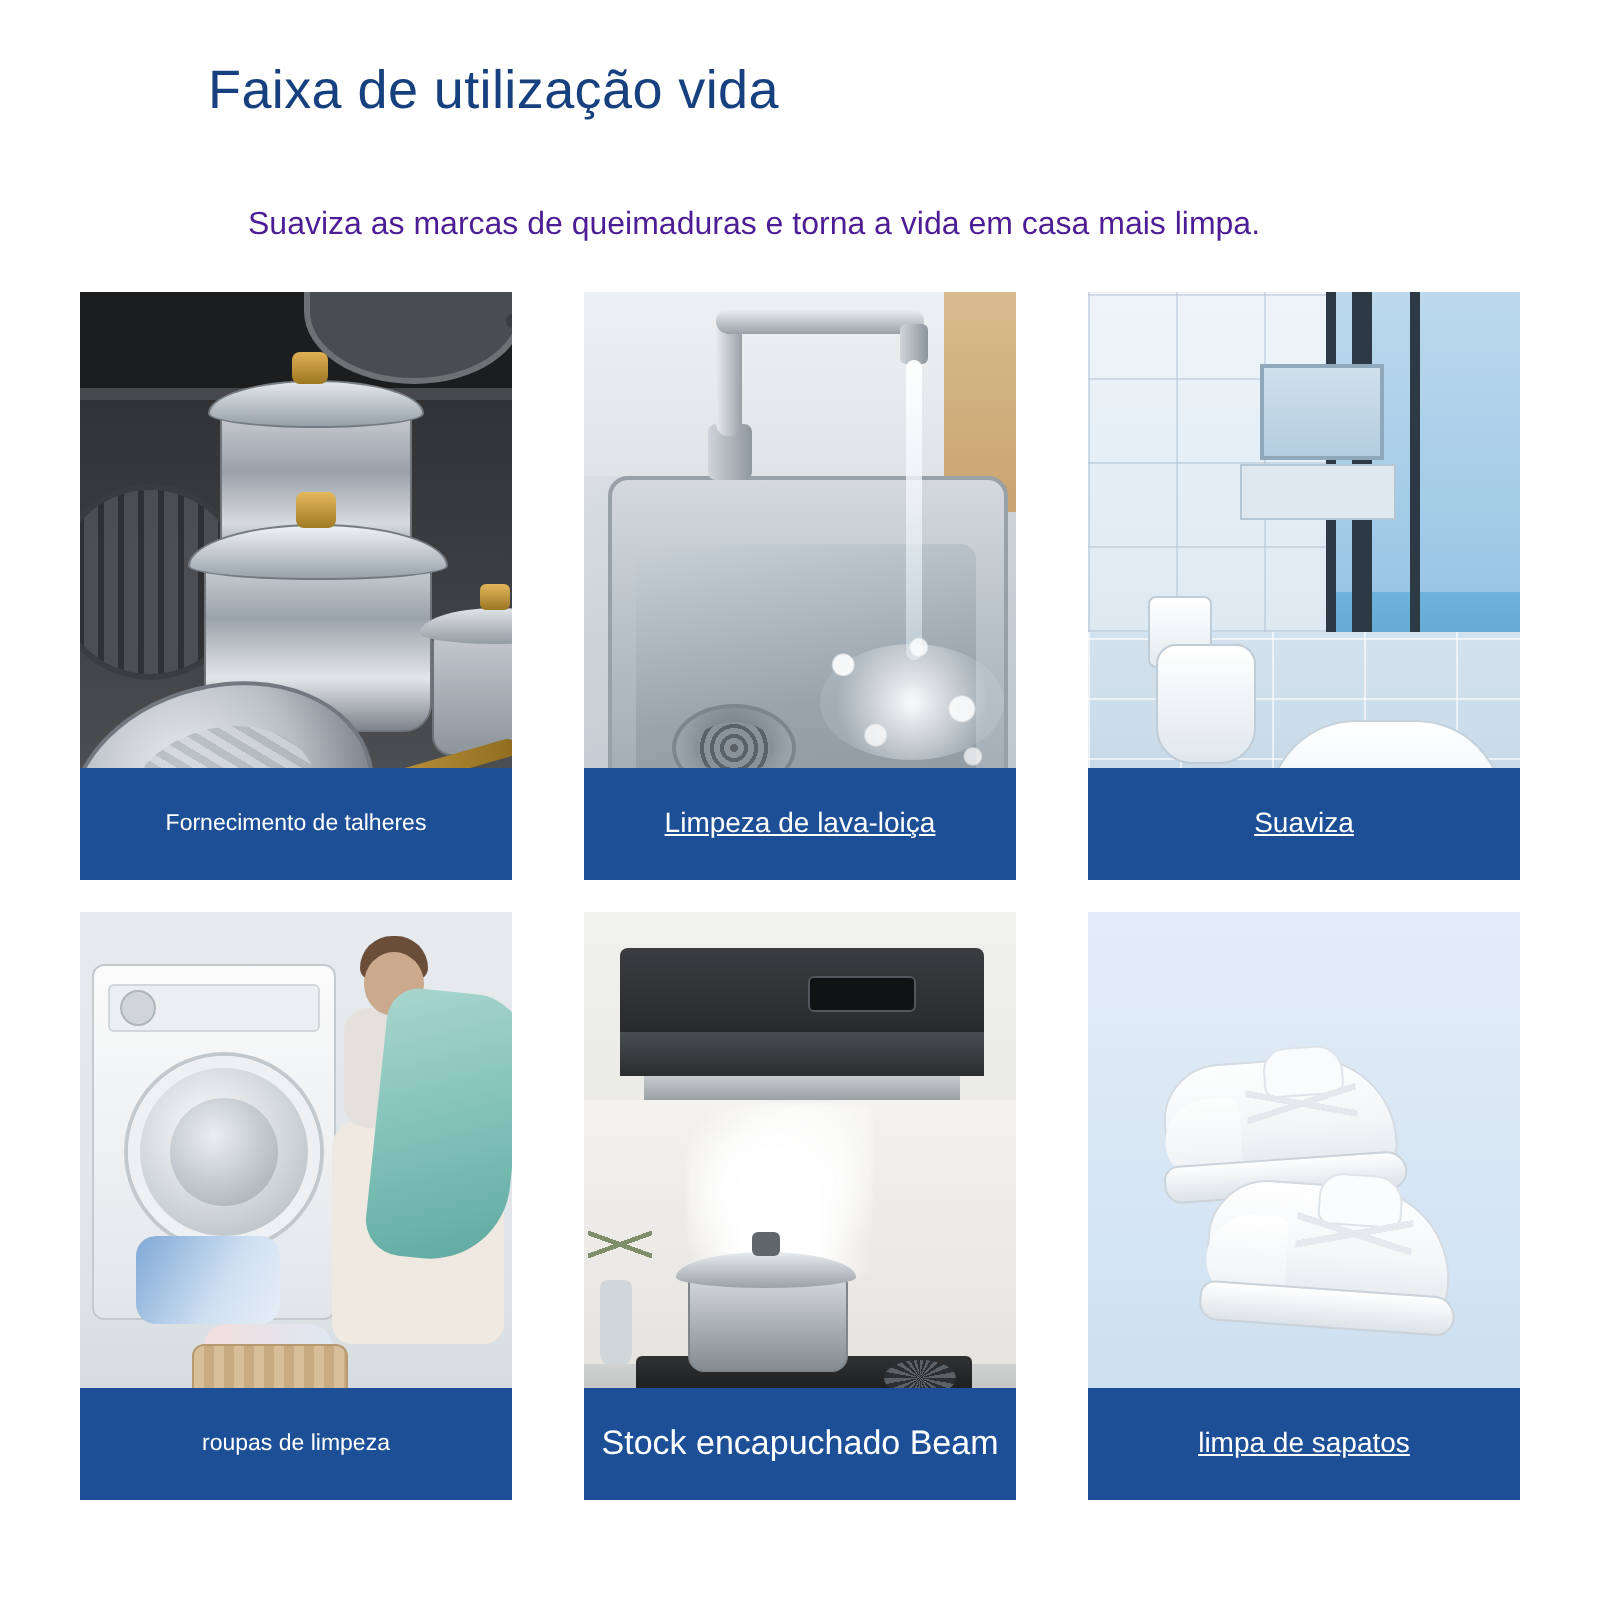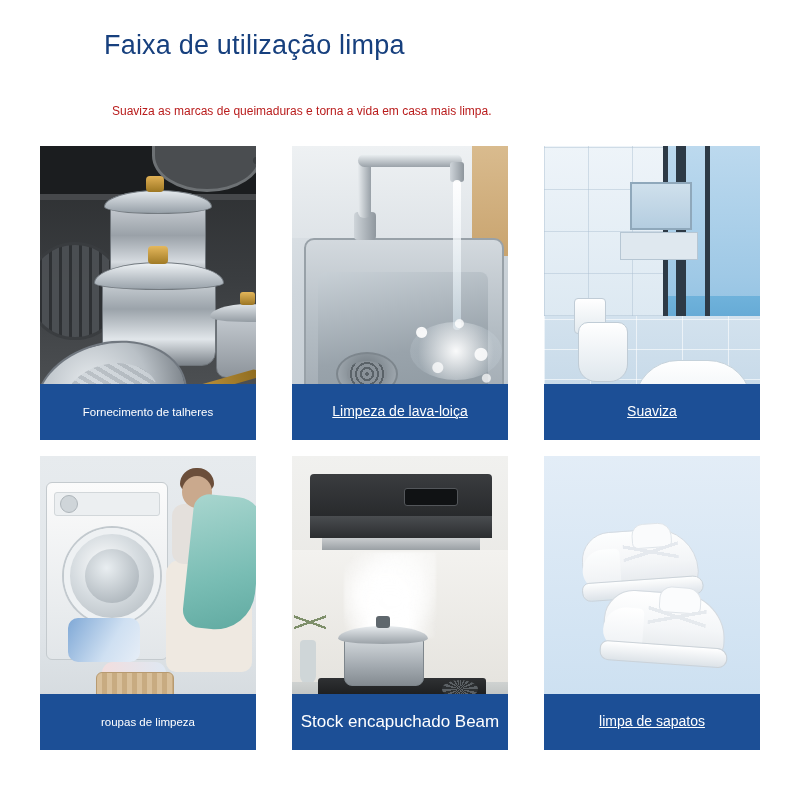--- a/index.html
+++ b/index.html
@@ -24,24 +24,24 @@
     position: absolute;
     left: 104px;
     top: 30px;
     font-size: 27px;
     color: #17407e;
     letter-spacing: 0.2px;
     font-weight: 400;
   }
   .subhead {
     position: absolute;
-    left: 112px;
+    left: 124px;
     top: 104px;
-    font-size: 12px;
-    color: #b91c1c;
+    font-size: 16px;
+    color: #4c1d95;
     font-weight: 400;
   }
   .grid {
     position: absolute;
     left: 40px;
     top: 146px;
     width: 720px;
     display: grid;
     grid-template-columns: repeat(3, 216px);
     grid-template-rows: 294px 294px;
@@ -193,21 +193,21 @@
       linear-gradient(-14deg, transparent 44%, #e6eaee 44% 52%, transparent 52%); }
   .shoe .toe { position:absolute; left:0px; top:18px; width:40px; height:42px; border-radius:26px 6px 10px 22px; background:linear-gradient(180deg,#ffffff,#eef1f4); }
   .shoe.back { left:36px; top:78px; transform:scale(.95) rotate(-4deg); opacity:.97; }
   .shoe.front { left:62px; top:132px; transform:rotate(4deg); }
 </style>
 </head>
 <body>
 
 <div class="page">
 
-  <div class="headline">Faixa de utilização limpa</div>
+  <div class="headline">Faixa de utilização vida</div>
   <div class="subhead">Suaviza as marcas de queimaduras e torna a vida em casa mais limpa.</div>
 
   <div class="grid">
 
     <div class="card">
       <div class="photo p1">
         <div class="topbar"></div>
         <div class="pan"></div>
         <div class="grate"></div>
         <div class="pot-a"></div>

